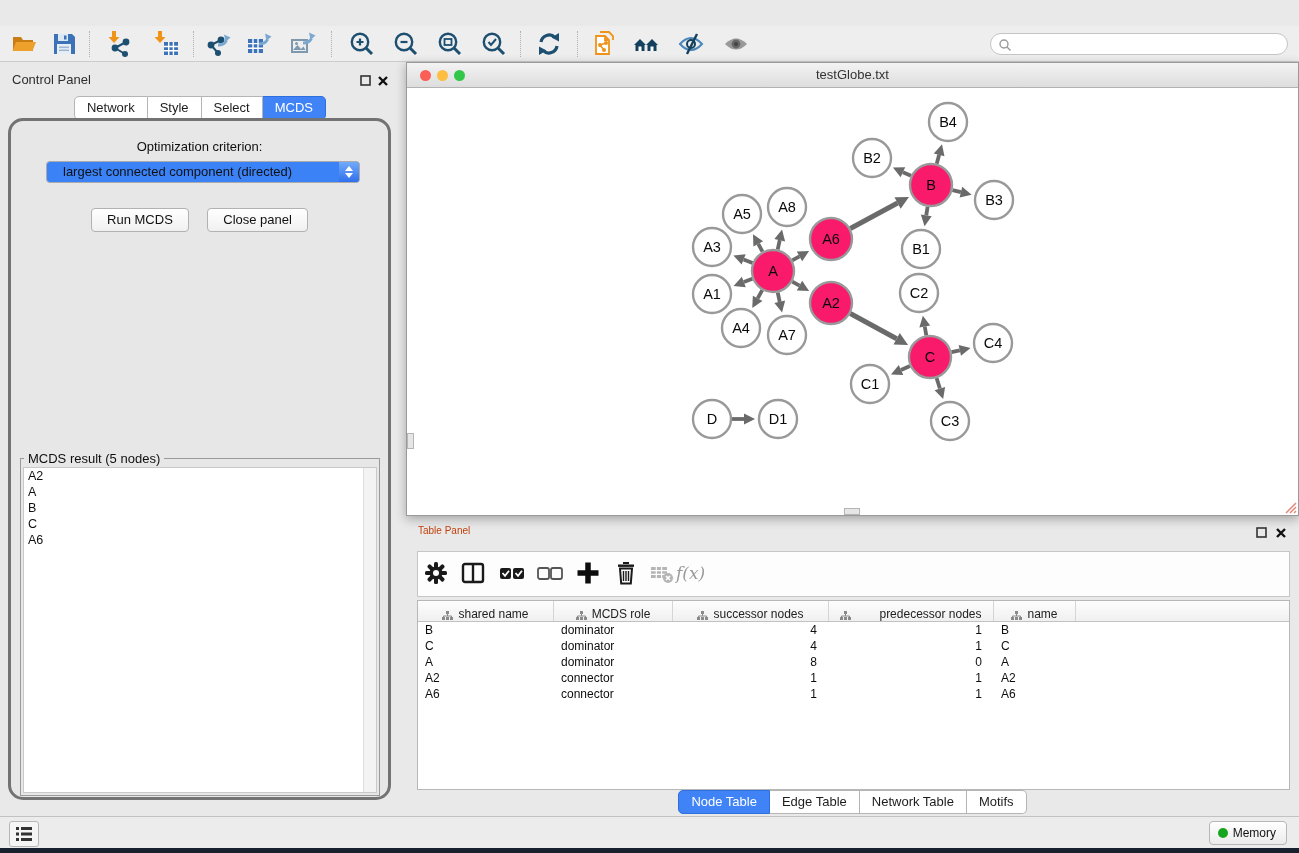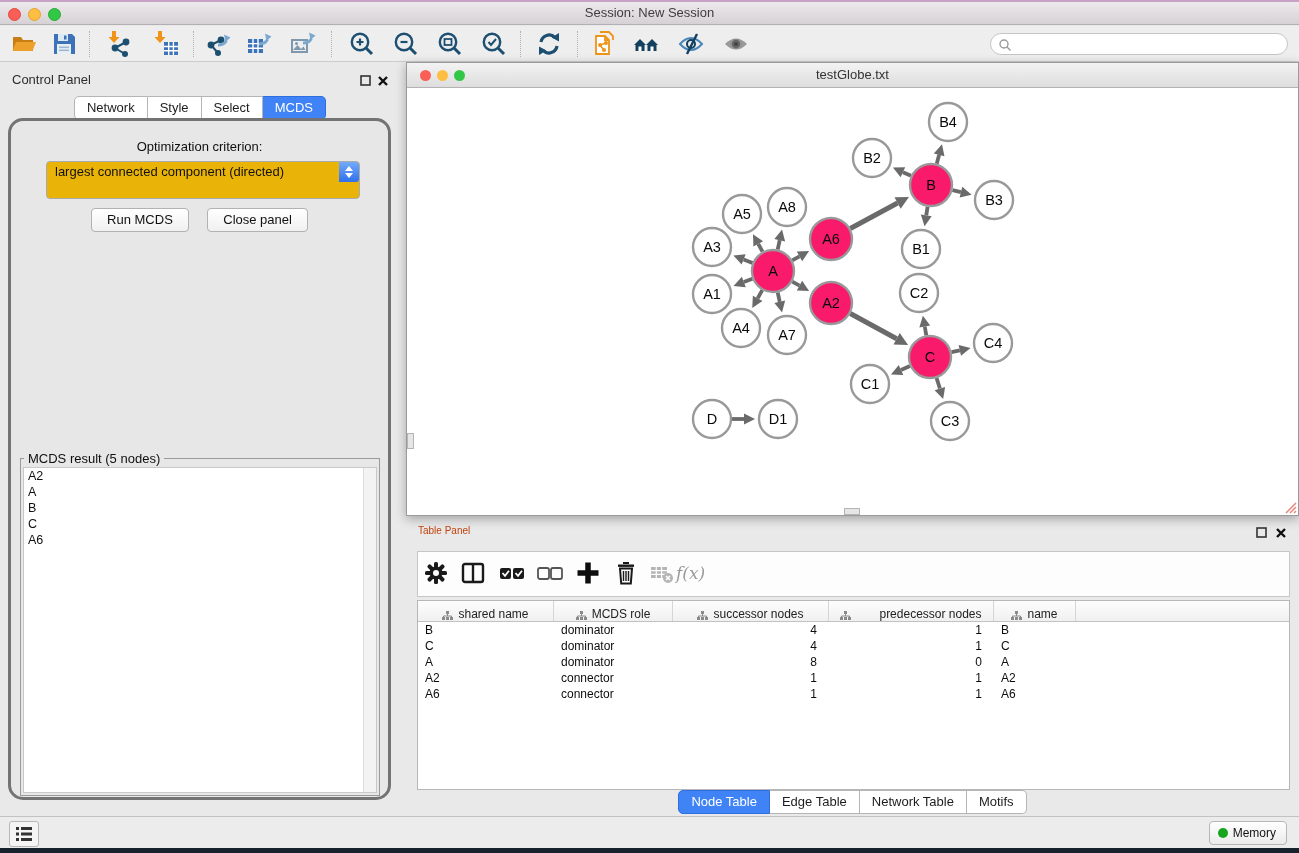--- a/index.html
+++ b/index.html
@@ -23,21 +23,21 @@
 .cp-title{position:absolute;left:12px;top:10px;font-size:13px;color:#2d2d2d}
 .wicon{position:absolute;top:11px;width:12px;height:12px}
 .seg-group{white-space:nowrap;display:inline-block}
 .seg{display:inline-block;font-size:13px;padding:3px 12px 4px;background:#fff;border:1px solid #b5b5b5;border-left:none;color:#1d1d1d;vertical-align:top}
 .seg:first-child{border-left:1px solid #b5b5b5;border-radius:5px 0 0 5px}
 .seg:last-child{border-radius:0 5px 5px 0}
 .seg.active{background:#3f83f7;border-color:#2f6ede;color:#fff}
 .cp-tabs{position:absolute;top:34px;left:0;width:100%;text-align:center}
 .cp-box{position:absolute;left:8px;right:9px;top:56px;bottom:12px;border:3px solid #737373;border-radius:15px;background:#e7e7e7}
 .opt-label{position:absolute;top:18px;width:100%;text-align:center;font-size:13px;color:#0f0f0f}
-.dropdown{position:absolute;left:35px;top:40px;width:314px;height:38px;background:#eab308;border:1px solid #ababab;border-radius:4px;font-size:13px;color:#111;line-height:20px;padding-left:8px}
+.dropdown{position:absolute;left:35px;top:40px;width:314px;height:22px;background:#3b82f6;border:1px solid #ababab;border-radius:4px;font-size:13px;color:#111;line-height:20px;padding-left:16px}
 .dd-btn{position:absolute;right:0;top:0;width:20px;height:20px;background:linear-gradient(#72aaf9,#3070ec);border-radius:0 3px 3px 0}
 .dd-btn .up{position:absolute;left:6px;top:4px;width:0;height:0;border-left:4px solid transparent;border-right:4px solid transparent;border-bottom:5px solid #fff}
 .dd-btn .down{position:absolute;left:6px;bottom:4px;width:0;height:0;border-left:4px solid transparent;border-right:4px solid transparent;border-top:5px solid #fff}
 .btn-row{position:absolute;top:72px;width:100%;text-align:center}
 .pbtn{display:inline-block;font-size:13px;color:#111;padding:3px 15px 4px;border:1px solid #b2b2b2;border-radius:4px;background:linear-gradient(#ffffff,#f0f0f0);margin:15px 7px}
 .fieldset{position:absolute;left:9px;right:8px;top:337px;bottom:1px;border:1px solid #9a9a9a}
 .fieldset .legend{position:absolute;top:-8px;left:3px;background:#e7e7e7;padding:0 4px;font-size:13px;color:#0f0f0f}
 .listbox{position:absolute;left:2px;right:2px;top:8px;bottom:2px;background:#fff;border:1px solid #c9c9c9}
 .listbox .sbar{position:absolute;right:0;top:0;bottom:0;width:13px;background:#f3f3f3;border-left:1px solid #ddd}
 .listbox .item{font-size:12.5px;color:#111;padding-left:4px;line-height:16px}
@@ -70,26 +70,20 @@
 .statusbar{position:absolute;left:0;top:816px;right:0;height:32px;background:#ececec;border-top:1px solid #c2c2c2}
 .list-btn{position:absolute;left:9px;top:4px;width:30px;height:26px;border:1px solid #b7b7b7;border-radius:3px;background:#f5f5f5}
 .memory-btn{position:absolute;right:12px;top:4px;height:24px;border:1px solid #b7b7b7;border-radius:4px;background:linear-gradient(#ffffff,#ebebeb);font-size:12px;color:#111;line-height:22px;padding:0 10px 0 8px}
 .memory-btn .dot{display:inline-block;width:10px;height:10px;border-radius:50%;background:#17a51f;margin-right:5px;vertical-align:-1px}
 </style>
 </head>
 <body>
 
 <div class="app">
 
-  <div class="titlebar">
-    <span class="tl red"></span>
-    <span class="tl yellow"></span>
-    <span class="tl green"></span>
-    <div class="title">Session: New Session</div>
-  </div>
 
   <div class="toolbar">
     <span class="tbi" style="left:10px">
       <svg width="28" height="28" viewBox="0 0 28 28">
           <path d="M3 7 h8 l2 3 h10 v11 H3 Z" fill="#c97e14"></path>
           <path d="M6 12 h20 l-3.5 9 H2.5 Z" fill="#eda02c"></path>
         </svg>
     </span>
     <span class="tbi" style="left:50px">
       <svg width="28" height="28" viewBox="0 0 28 28">

